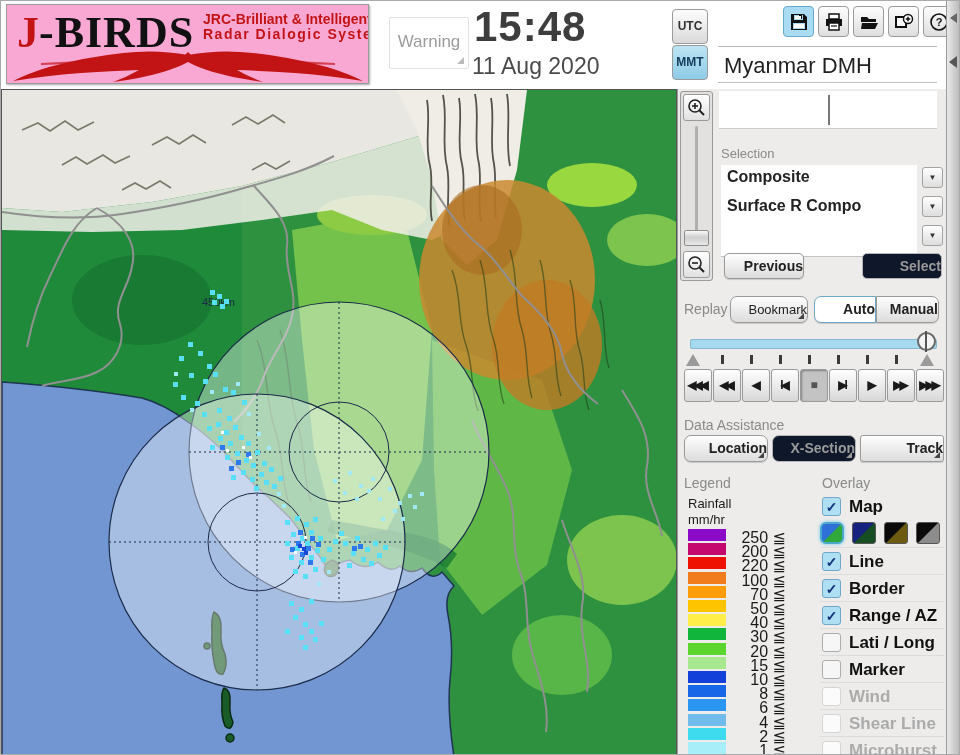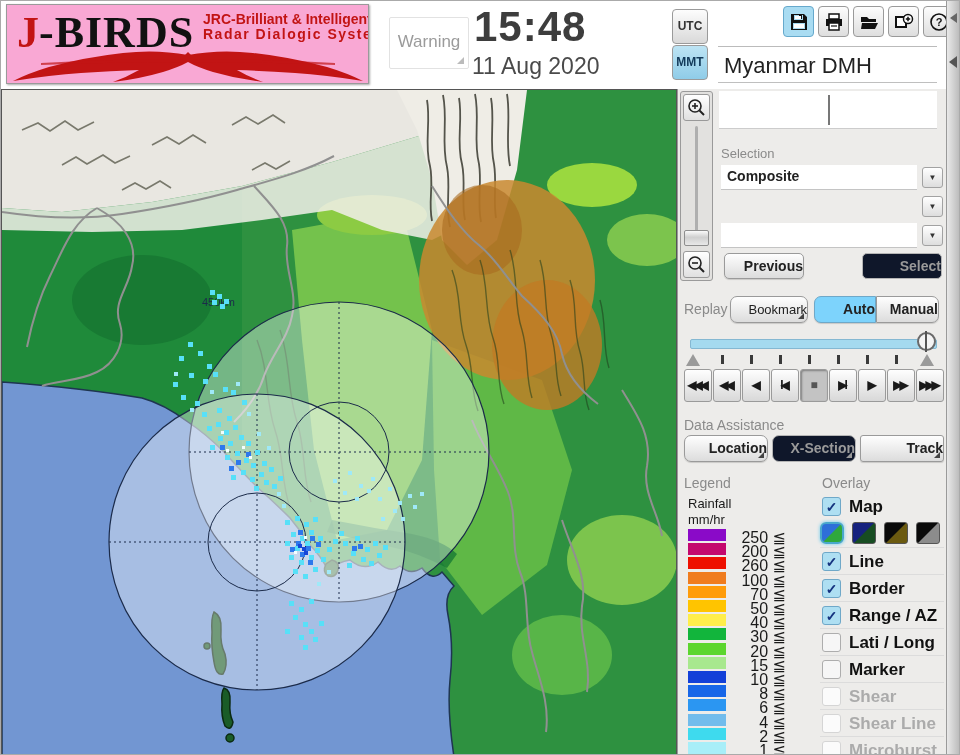--- a/index.html
+++ b/index.html
@@ -59,21 +59,21 @@
   .zoom-btn { position:absolute; left:2px; width:27px; height:27px; background:linear-gradient(#FFF,#E0E0E0); border:1px solid #999; border-radius:3px; display:flex; align-items:center; justify-content:center; }
   .zoom-btn.plus { top:2px; } .zoom-btn.minus { bottom:2px; }
   .zoom-track { position:absolute; left:14px; top:34px; width:3px; height:118px; background:#AFAFAF; border-radius:2px; }
   .zoom-thumb { position:absolute; left:3px; top:138px; width:25px; height:16px; background:linear-gradient(#FAFAFA,#CFCFCF 45%,#E8E8E8); border:1px solid #8E8E8E; border-radius:2px; }
   
   .cursor-box { position:absolute; left:41px; top:2px; width:218px; height:38px; background:#FFF; border-bottom:1px solid #CCC; }
   .cursor-bar { position:absolute; left:109px; top:4px; width:2px; height:30px; background:#777; }
   
   .sec-label { position:absolute; color:#8A8A8A; font-size:13px; }
   .dd-row { position:absolute; left:43px; width:224px; height:26px; }
-  .dd-field { position:absolute; left:0; top:0; width:196px; height:25px; background:#FFF; border-bottom:1px solid #C4C4C4; font-size:14px; font-weight:bold; color:#222; padding:3px 6px; white-space:nowrap; overflow:hidden; }
+  .dd-field { position:absolute; left:0; top:0; width:196px; height:34px; background:#FFF; border-bottom:1px solid #C4C4C4; font-size:16px; font-weight:bold; color:#222; padding:3px 6px; white-space:nowrap; overflow:hidden; }
   .dd-arrow { position:absolute; left:201px; top:2px; width:21px; height:21px; background:linear-gradient(#FFF,#DDD); border:1px solid #A2A2A2; border-radius:3px; font-size:8px; color:#333; text-align:center; line-height:20px; }
   .btn {
     border:1px solid #9A9A9A; border-radius:5px; background:linear-gradient(#FEFEFE,#DCDCDC);
     color:#222; font-size:14px; font-weight:bold; text-align:right;
     position:absolute; box-shadow:0 1px 1px rgba(0,0,0,.15);
   }
   .btn.disabled { background:#0f172a; color:#9A9A9A; box-shadow:none; border-color:#B5B5B5; }
   .grip { position:absolute; right:3px; bottom:3px; width:0; height:0; border-left:6px solid transparent; border-bottom:6px solid #444; }
   .btn.disabled .grip { border-bottom-color:#999; }
   .warning-grip { position:absolute; right:4px; bottom:4px; width:0; height:0; border-left:7px solid transparent; border-bottom:7px solid #BBB; }
@@ -429,35 +429,36 @@
     <div class="cursor-bar"></div>
   </div>
 
   <div class="sec-label" style="left:43px; top:57px;">Selection</div>
   <div id="dropdown-list">
       <div class="dd-row" style="top: 76px;">
         <div class="dd-field">Composite</div>
         <div class="dd-arrow">▼</div>
       </div>
       <div class="dd-row" style="top: 105px;">
+        <div class="dd-field">Surface R Compo</div>
         <div class="dd-arrow">▼</div>
       </div>
       <div class="dd-row" style="top: 134px;">
         <div class="dd-field"></div>
         <div class="dd-arrow">▼</div>
       </div>
     </div>
   <div class="btn" style="left:46px; top:164px; width:80px; height:26px; line-height:24px;"><span>Previous</span></div>
   <div class="btn disabled" style="left:184px; top:164px; width:80px; height:26px; line-height:24px;"><span>Select</span></div>
 
   <div class="sec-label" style="left:6px; top:212px; font-size:14px;">Replay</div>
   <div class="btn" style="left:52px; top:207px; width:78px; height:27px; line-height:25px; font-weight:normal; font-size:13px; border-radius:7px;">
     <span>Bookmark</span><span class="grip"></span>
   </div>
-  <div class="btn" style="left:136px; top:207px; width:62px; height:27px; line-height:25px; background:#7dd3fc; border-color:#6FA8C8; border-radius:7px 0 0 7px;padding-left:8px;"><span>Auto</span></div>
+  <div class="btn" style="left:136px; top:207px; width:62px; height:27px; line-height:25px; background:#ffffff; border-color:#6FA8C8; border-radius:7px 0 0 7px;padding-left:8px;"><span>Auto</span></div>
   <div class="btn" style="left:198px; top:207px; width:63px; height:27px; line-height:25px; border-radius:0 7px 7px 0;"><span>Manual</span></div>
   <div class="slider-track"></div>
   <div class="slider-knob"></div>
   <div class="end-tri" style="left:8px;"></div>
   <div class="end-tri" style="left:242px;"></div>
   <span class="tick" style="left:43px;"></span>
     <span class="tick" style="left:72px;"></span>
     <span class="tick" style="left:101px;"></span>
     <span class="tick" style="left:130px;"></span>
     <span class="tick" style="left:159px;"></span>
@@ -490,21 +491,21 @@
       <div class="lg-row" style="top: 440px;">
         <span class="lg-swatch" style="background: rgb(138, 10, 200);"></span>
         <span class="lg-val">250 ≦</span>
       </div>
       <div class="lg-row" style="top: 454.2px;">
         <span class="lg-swatch" style="background: rgb(196, 8, 110);"></span>
         <span class="lg-val">200 ≦</span>
       </div>
       <div class="lg-row" style="top: 468.4px;">
         <span class="lg-swatch" style="background: rgb(238, 16, 0);"></span>
-        <span class="lg-val">260 ≦</span>
+        <span class="lg-val">220 ≦</span>
       </div>
       <div class="lg-row" style="top: 482.6px;">
         <span class="lg-swatch" style="background: rgb(240, 124, 30);"></span>
         <span class="lg-val">100 ≦</span>
       </div>
       <div class="lg-row" style="top: 496.8px;">
         <span class="lg-swatch" style="background: rgb(255, 156, 10);"></span>
         <span class="lg-val">70 ≦</span>
       </div>
       <div class="lg-row" style="top: 511px;">
@@ -578,21 +579,21 @@
       <div class="ov-row" style="top: 539px;">
         <span class="cb unchecked"></span>
         <span class="ov-label">Lati / Long</span>
       </div>
       <div class="ov-row" style="top: 566px;">
         <span class="cb unchecked"></span>
         <span class="ov-label">Marker</span>
       </div>
       <div class="ov-row" style="top: 593px;">
         <span class="cb disabled"></span>
-        <span class="ov-label dim">Shear</span>
+        <span class="ov-label dim">Wind</span>
       </div>
       <div class="ov-row" style="top: 620px;">
         <span class="cb disabled"></span>
         <span class="ov-label dim">Shear Line</span>
       </div>
       <div class="ov-row" style="top: 647px;">
         <span class="cb disabled"></span>
         <span class="ov-label dim">Microburst</span>
       </div>
     </div>

